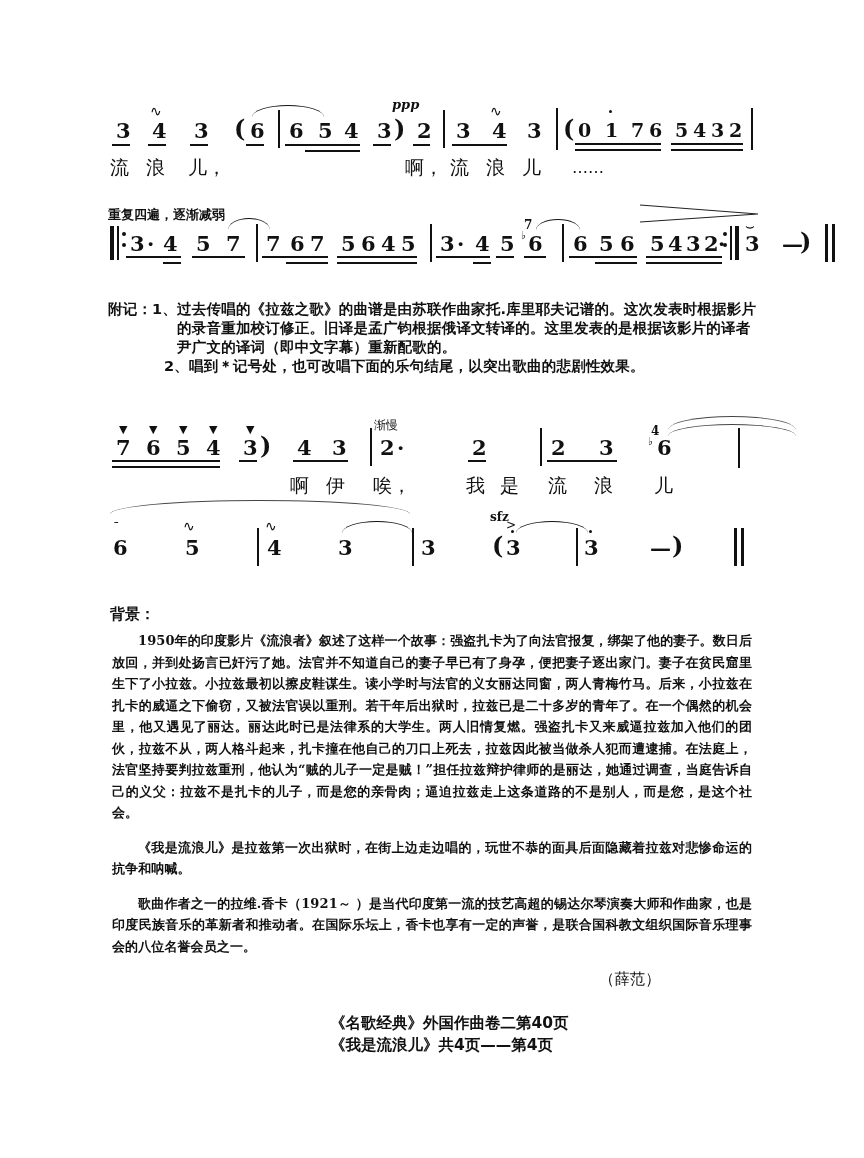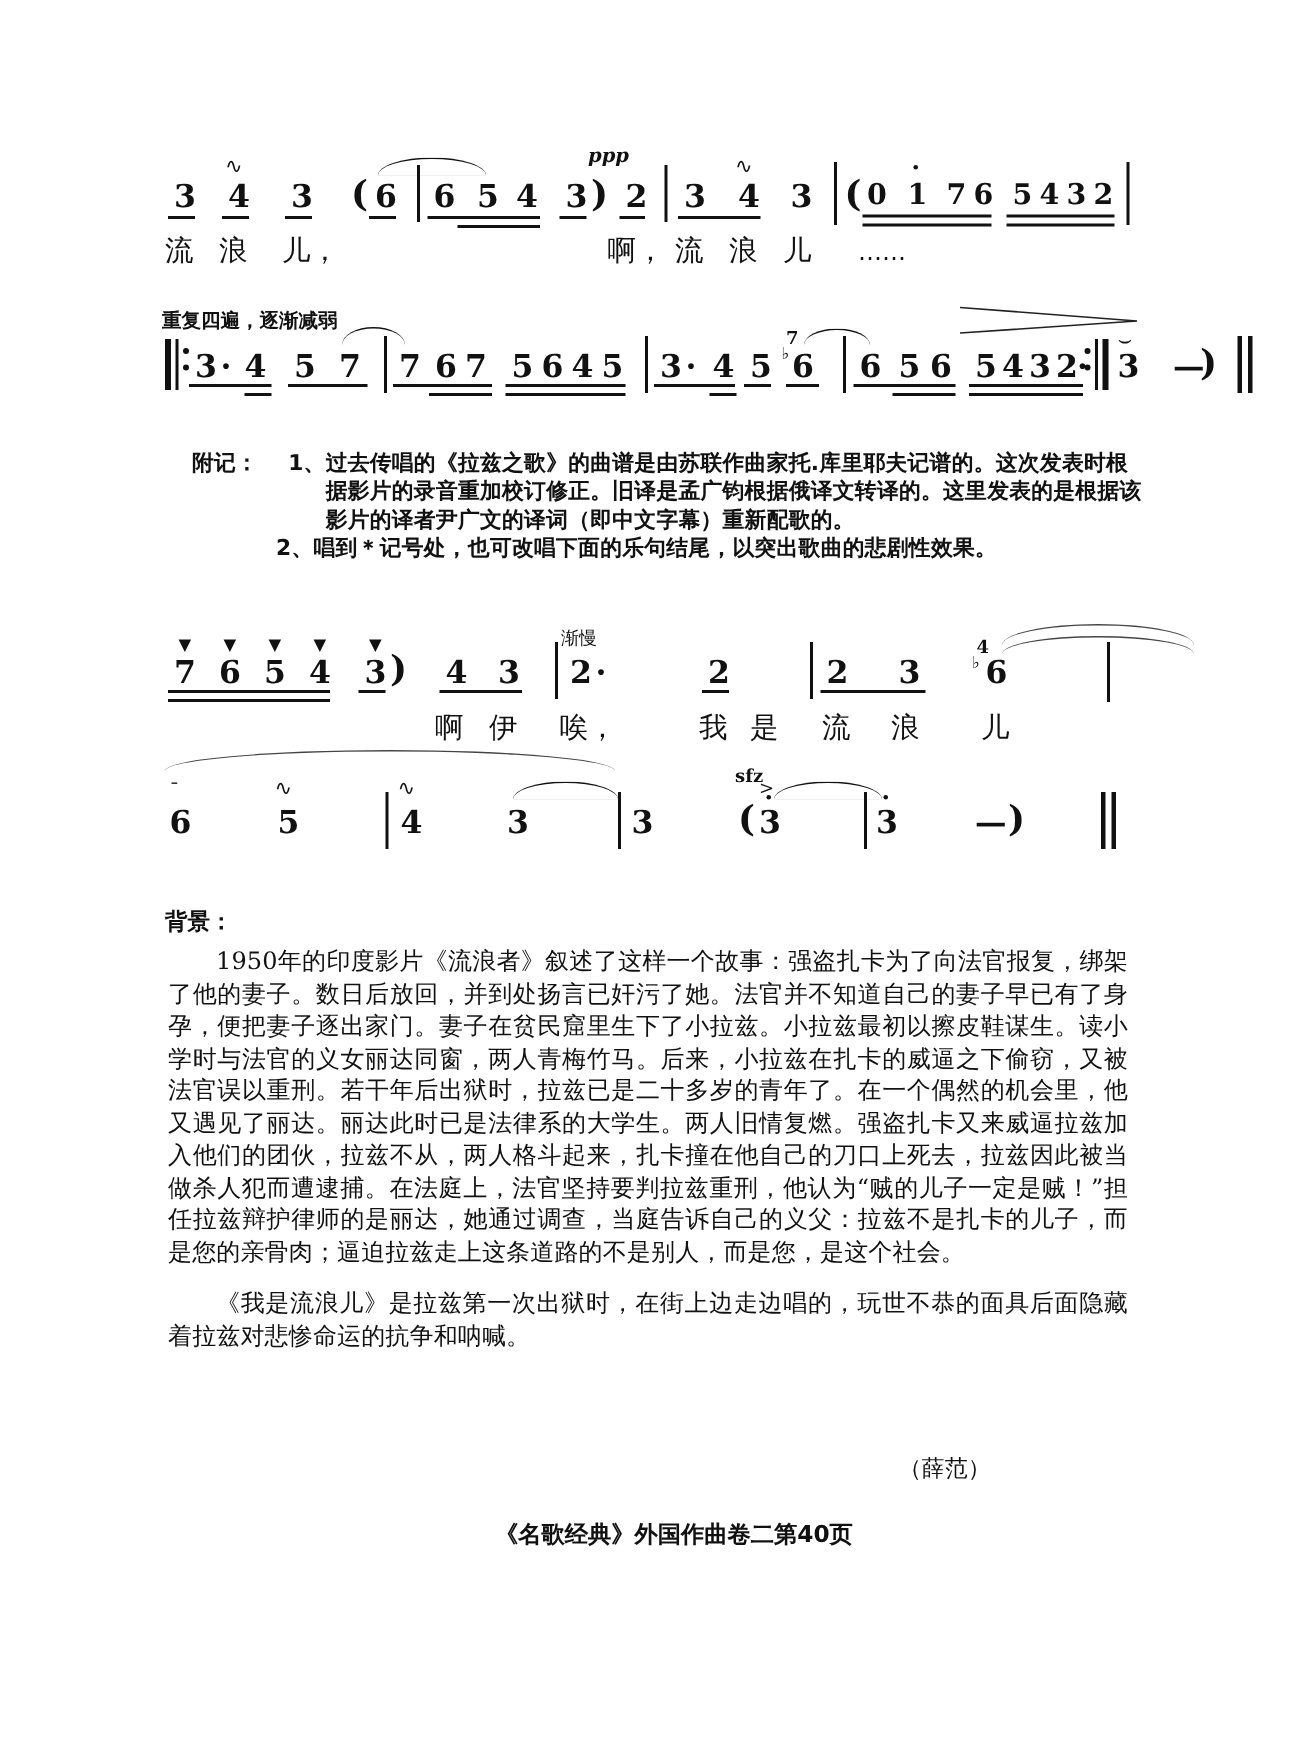--- a/index.html
+++ b/index.html
@@ -102,38 +102,39 @@
   
   .notes-block {
     position: absolute;
     font-family: "DejaVu Sans", sans-serif;
     font-size: 14.5px;
     line-height: 19px;
     font-weight: 700;
     letter-spacing: .2px;
   }
   .notes-block .row { display: flex; }
-  .notes-block .lbl { white-space: nowrap; margin-left: 20px; }
+  .notes-block .lbl { white-space: nowrap; }
   .notes-block .body { }
 
   .bg-head {
     position: absolute;
     font-family: "DejaVu Sans", sans-serif;
     font-weight: 700;
     font-size: 15px;
     line-height: 1;
   }
   .bg-para {
     position: absolute;
     font-family: "DejaVu Serif", "Liberation Serif", serif;
-    font-size: 16px;
+    font-size: 13px;
     line-height: 21.5px;
     text-align: justify;
     text-justify: inter-ideograph;
     letter-spacing: .1px;
+    font-weight: bold;
   }
   .bg-para p { margin: 0 0 13px 0; text-indent: 2em; }
   .bg-para p:last-child { margin-bottom: 0; }
   .signature {
     position: absolute;
     font-family: "DejaVu Serif", serif;
     font-size: 15.4px;
     line-height: 1;
   }
 
@@ -426,21 +427,23 @@
 
     <div class="dbl" style="left:734px;top:528px;height:38px;"></div>
     <div class="dbl" style="left:741px;top:528px;height:38px;"></div>
   </div>
 
   <div class="bg-head" style="left:110px;top:607px;">背景：</div>
 
   <div class="bg-para" style="left:112px;top:630px;width:640px;">
     <p>1950年的印度影片《流浪者》叙述了这样一个故事：强盗扎卡为了向法官报复，绑架了他的妻子。数日后放回，并到处扬言已奸污了她。法官并不知道自己的妻子早已有了身孕，便把妻子逐出家门。妻子在贫民窟里生下了小拉兹。小拉兹最初以擦皮鞋谋生。读小学时与法官的义女丽达同窗，两人青梅竹马。后来，小拉兹在扎卡的威逼之下偷窃，又被法官误以重刑。若干年后出狱时，拉兹已是二十多岁的青年了。在一个偶然的机会里，他又遇见了丽达。丽达此时已是法律系的大学生。两人旧情复燃。强盗扎卡又来威逼拉兹加入他们的团伙，拉兹不从，两人格斗起来，扎卡撞在他自己的刀口上死去，拉兹因此被当做杀人犯而遭逮捕。在法庭上，法官坚持要判拉兹重刑，他认为“贼的儿子一定是贼！”担任拉兹辩护律师的是丽达，她通过调查，当庭告诉自己的义父：拉兹不是扎卡的儿子，而是您的亲骨肉；逼迫拉兹走上这条道路的不是别人，而是您，是这个社会。</p>
     <p>《我是流浪儿》是拉兹第一次出狱时，在街上边走边唱的，玩世不恭的面具后面隐藏着拉兹对悲惨命运的抗争和呐喊。</p>
+    <p>歌曲作者之一的拉维.香卡（1921～ ）是当代印度第一流的技艺高超的锡达尔琴演奏大师和作曲家，也是印度民族音乐的革新者和推动者。在国际乐坛上，香卡也享有一定的声誉，是联合国科教文组织国际音乐理事会的八位名誉会员之一。</p>
   </div>
 
   <div class="signature" style="left:599px;top:972px;">（薛范）</div>
 
   <div class="footer" style="left:330px;top:1012px;width:330px;">
     <div>《名歌经典》外国作曲卷二第40页</div>
+    <div>《我是流浪儿》共4页——第4页</div>
   </div>
 
 </div>
 
 </body></html>

